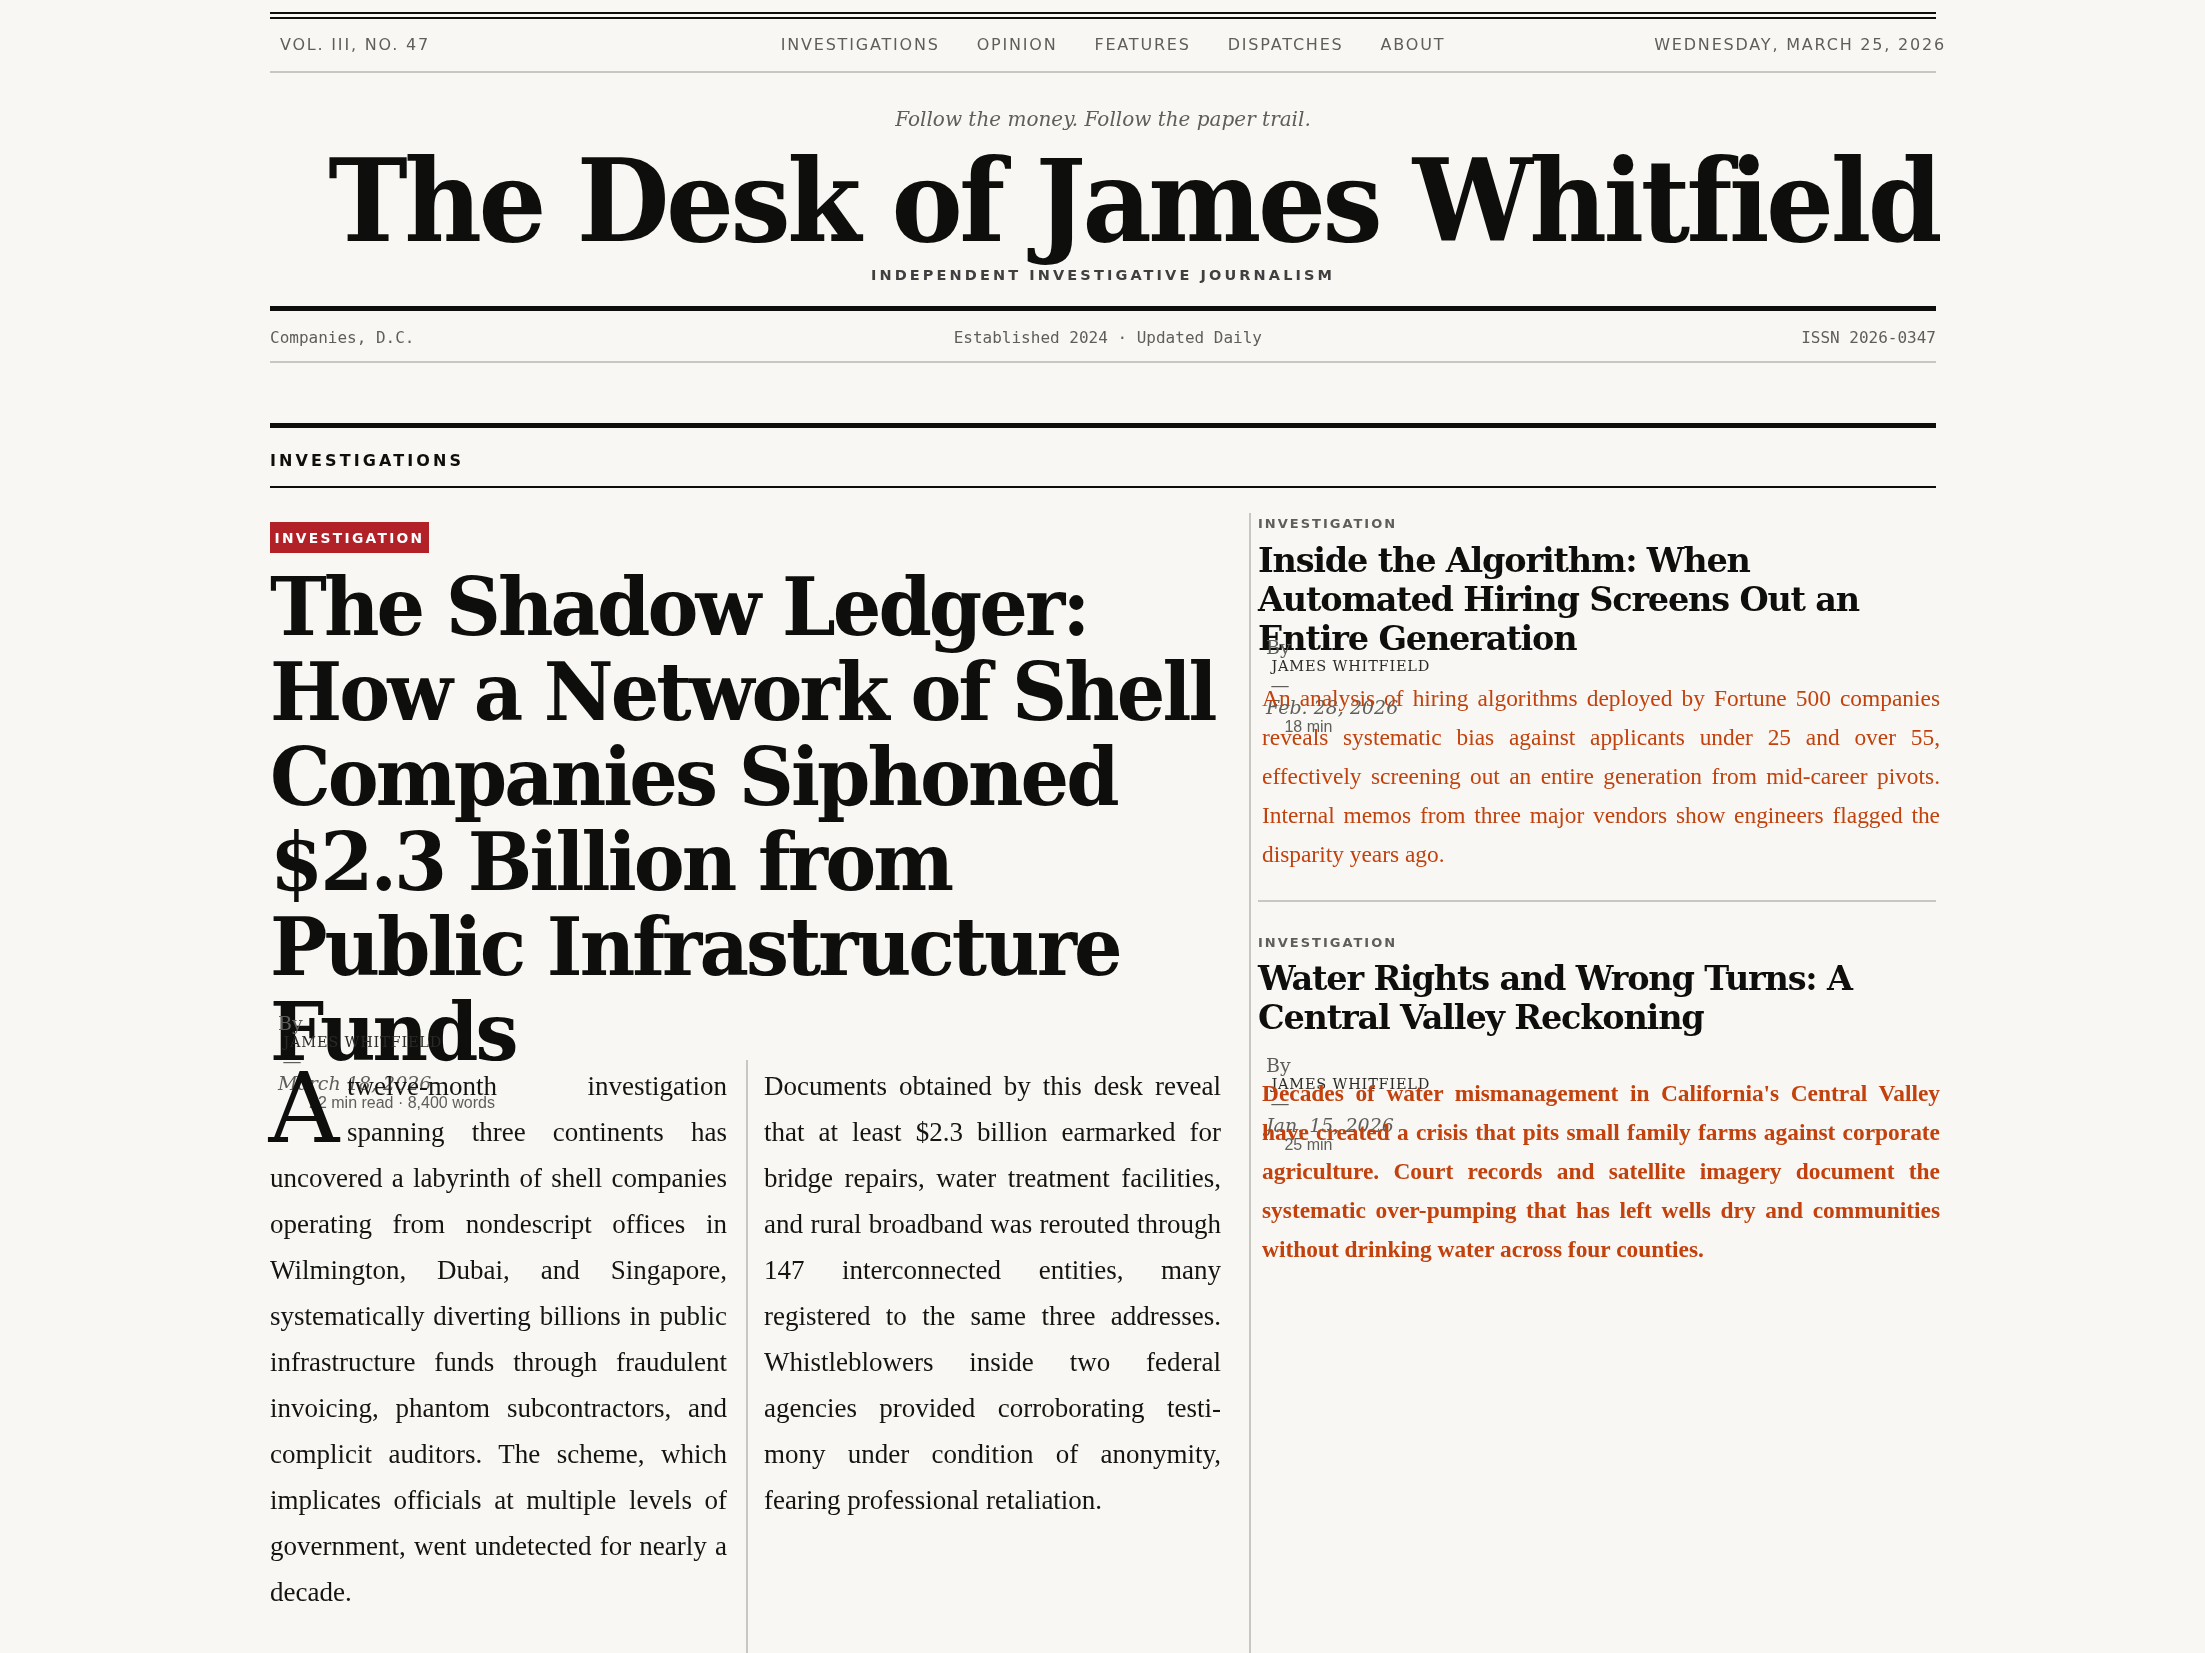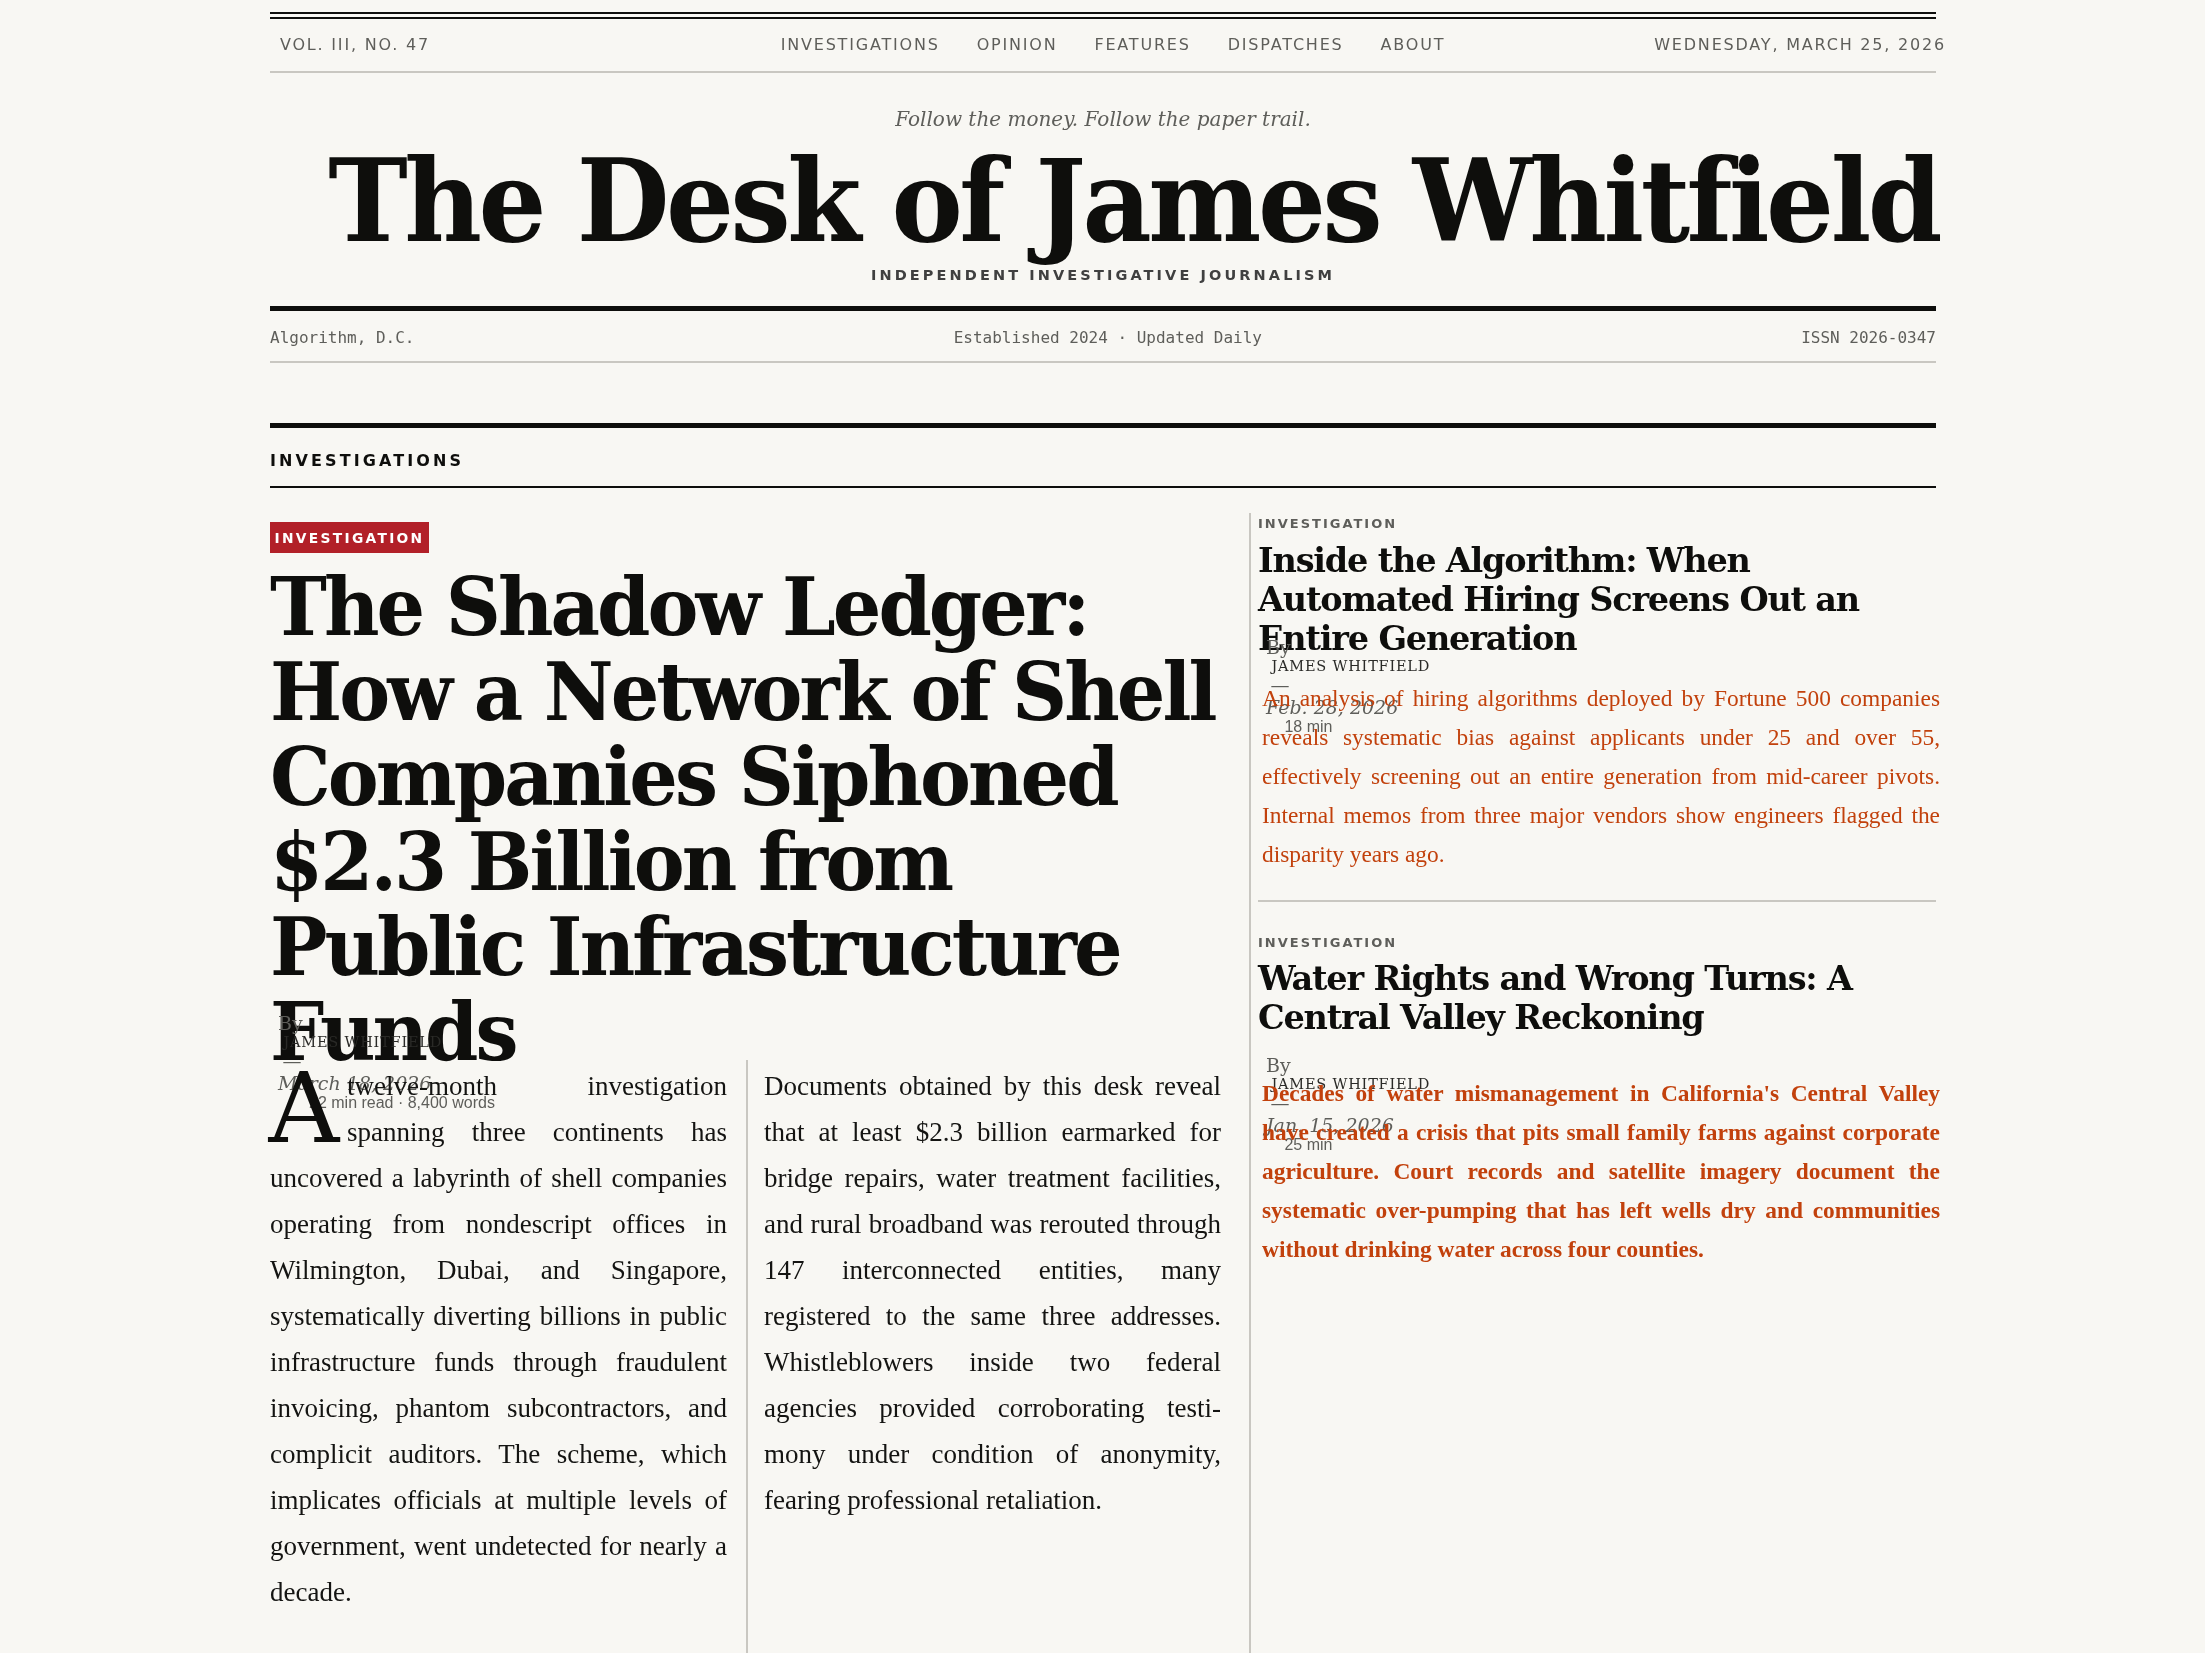--- a/index.html
+++ b/index.html
@@ -183,21 +183,21 @@
     </nav>
     <span class="date">WEDNESDAY, MARCH 25, 2026</span>
   </div>
   <div class="thin-rule-gray" style="top:71px;"></div>
 
   <div class="tagline">Follow the money. Follow the paper trail.</div>
   <h1 class="mast-title" style="margin:0;">The Desk of James Whitfield</h1>
   <div class="mast-sub">INDEPENDENT INVESTIGATIVE JOURNALISM</div>
   <div class="thick-rule" style="top:306px;"></div>
   <div class="meta-row">
-    <span>Algorithm, D.C.</span>
+    <span>Companies, D.C.</span>
     <span>Established 2024 · Updated Daily</span>
     <span>ISSN 2026-0347</span>
   </div>
   <div class="thin-rule-gray" style="top:361px;"></div>
 
   <div class="thick-rule" style="top:423px;"></div>
   <div class="section-label">INVESTIGATIONS</div>
   <div class="rule-3" style="top:486px;"></div>
 
   <article>

